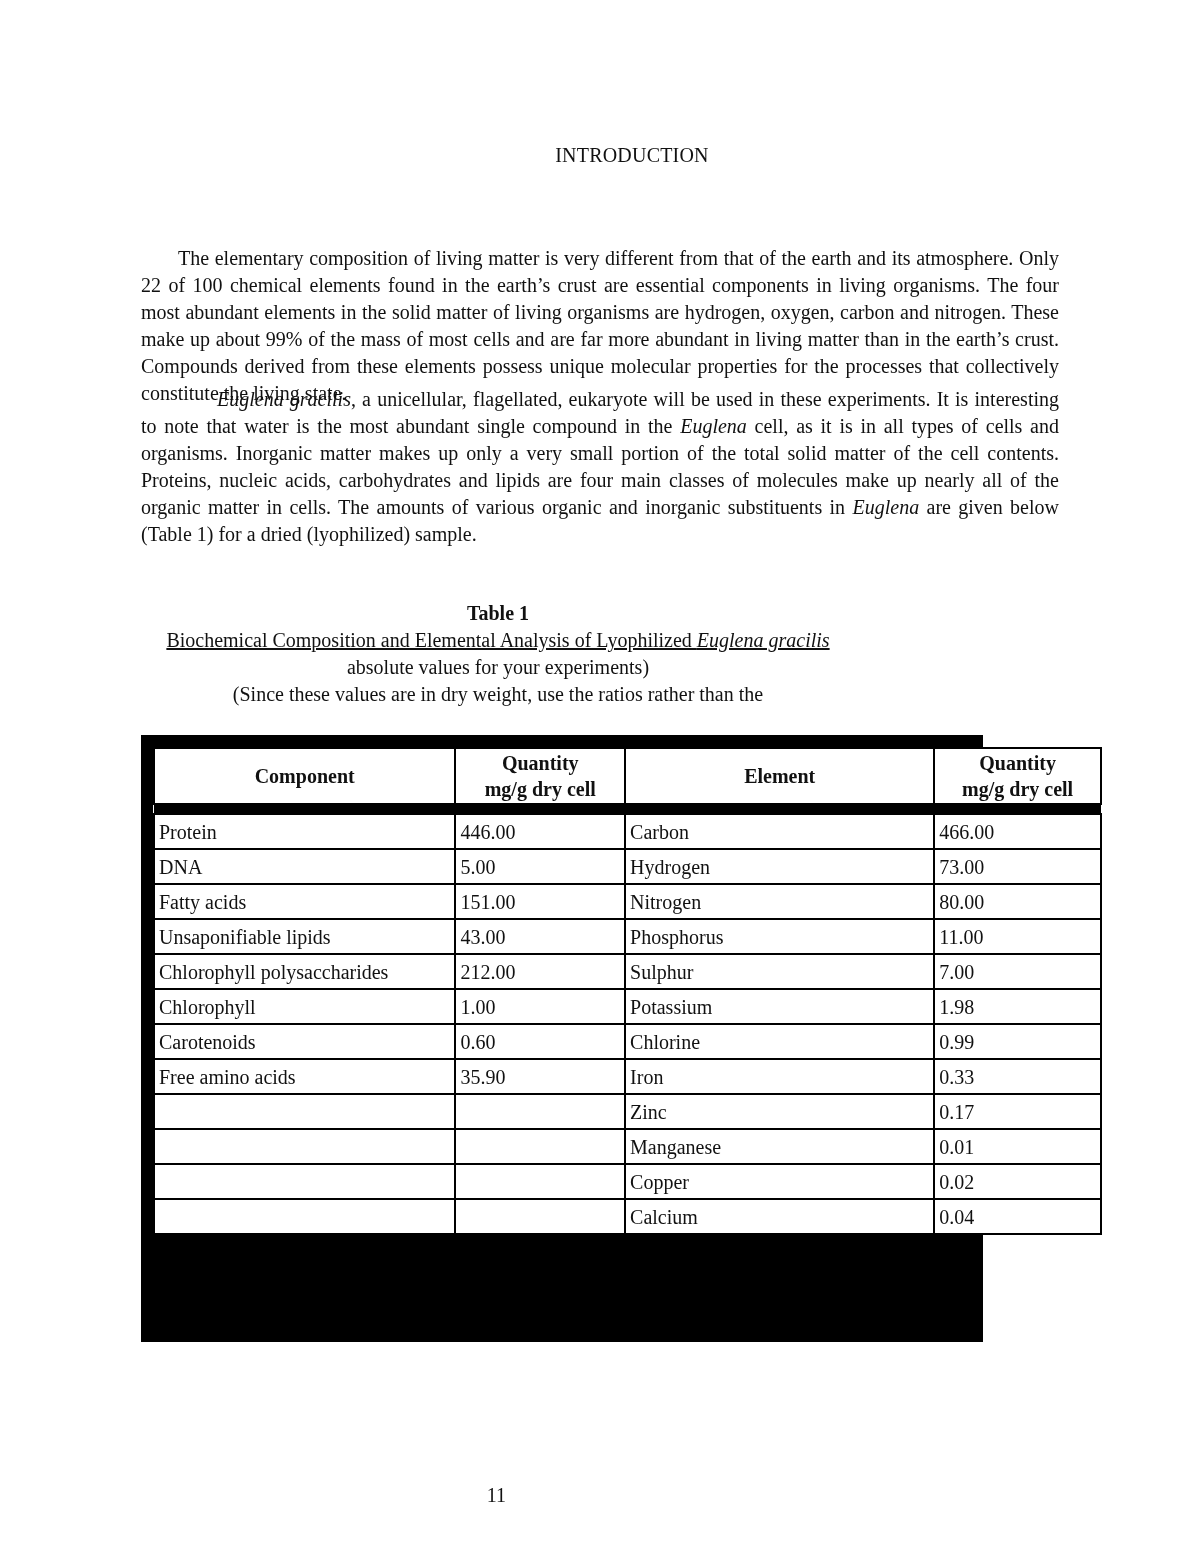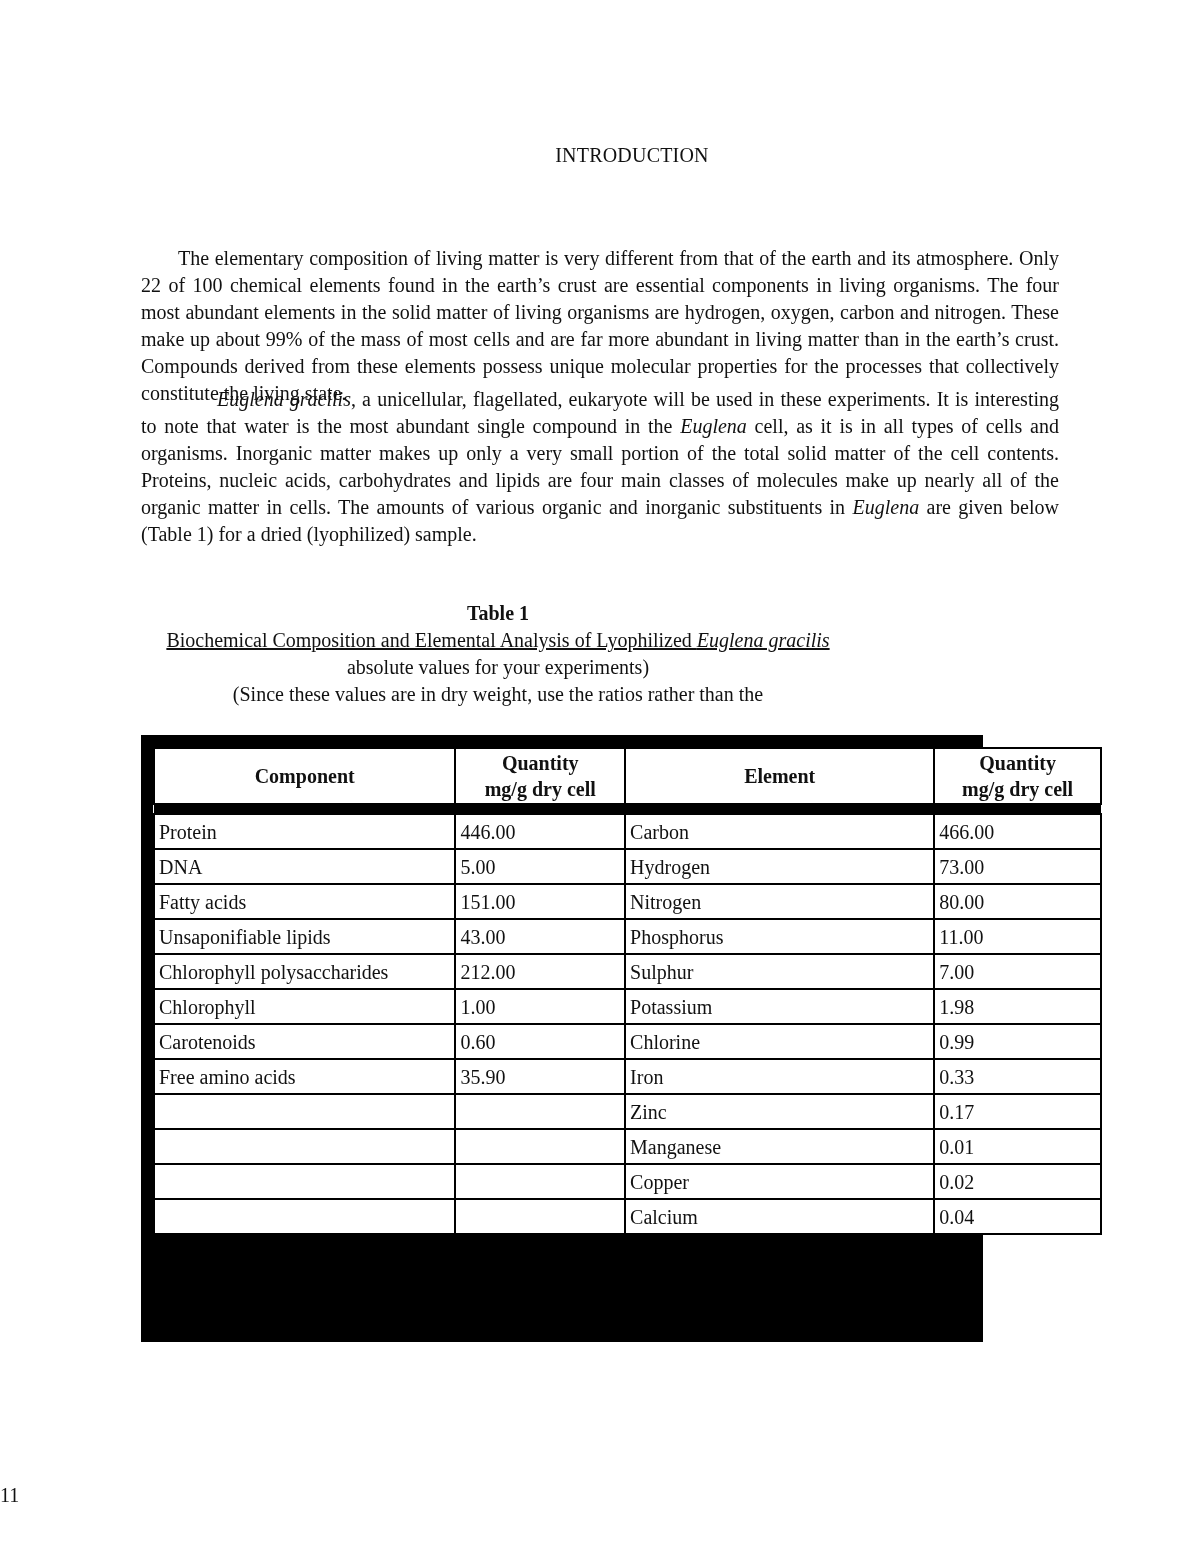--- a/index.html
+++ b/index.html
@@ -47,21 +47,21 @@
   table.data-table th {
     text-align: center; font-weight: bold; height: 54px; line-height: 26px;
     padding: 0 4px;
   }
   table.data-table tr.sep td { height: 8px; padding: 0; background: #000; border: 0; }
   table.data-table td { height: 33px; line-height: 24px; }
   col.c1 { width: 302px; } col.c2 { width: 170px; }
   col.c3 { width: 310px; } col.c4 { width: 167px; }
 
   .page-number {
-    position: absolute; top: 1484px; left: 0; width: 993px; 
+    position: absolute; top: 1484px; left: 0; width: 993px; text-align: center;
     font-size: 20px;
   }
 </style>
 </head>
 <body>
 
 <div class="page-heading">INTRODUCTION</div>
 
 <div class="body-text para1">
   <p>The elementary composition of living matter is very different from that of the earth and its atmosphere. Only 22 of 100 chemical elements found in the earth’s crust are essential components in living organisms. The four most abundant elements in the solid matter of living organisms are hydrogen, oxygen, carbon and nitrogen. These make up about 99% of the mass of most cells and are far more abundant in living matter than in the earth’s crust. Compounds derived from these elements possess unique molecular properties for the processes that collectively constitute the living state.</p>

